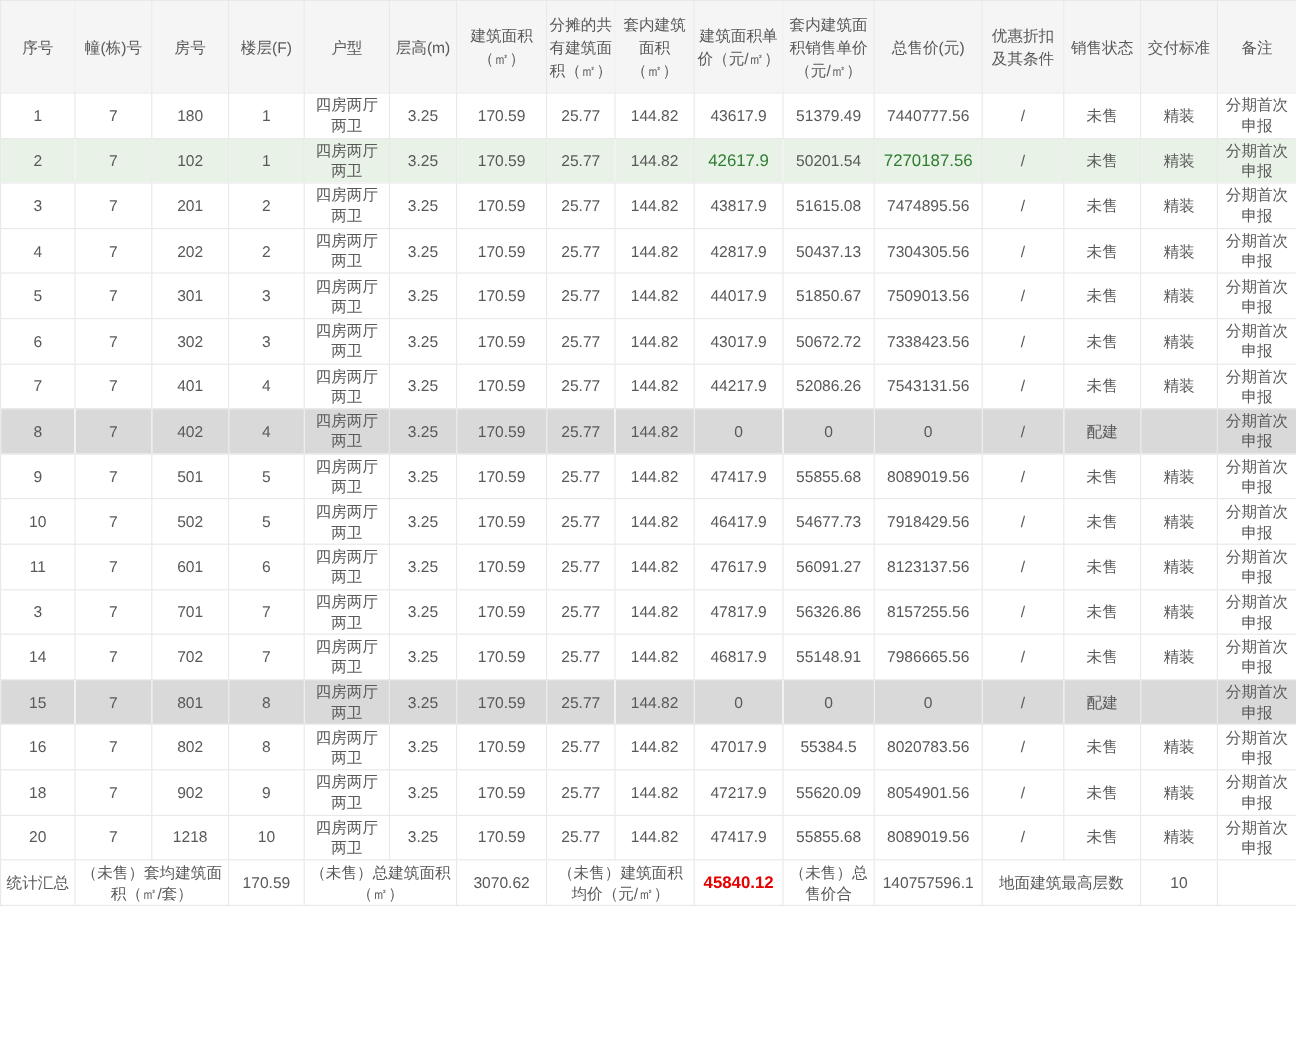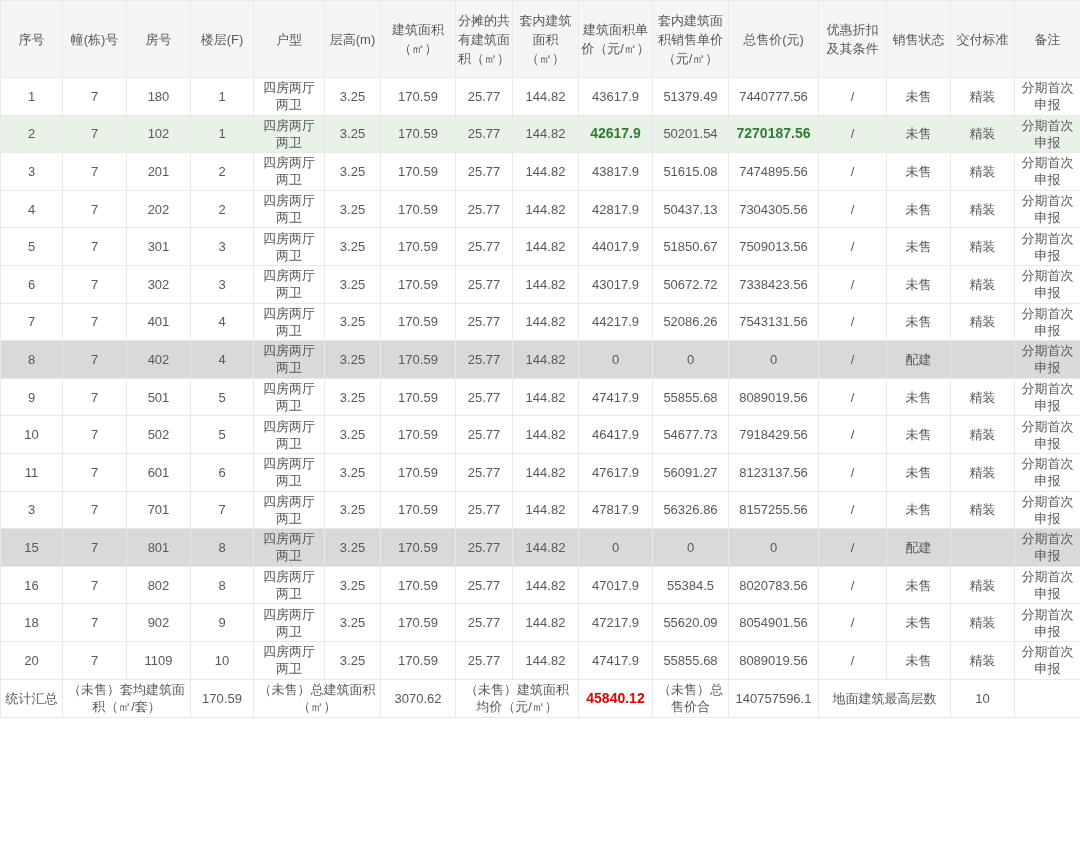--- a/index.html
+++ b/index.html
@@ -27,21 +27,21 @@
     word-break:break-all;
     overflow:hidden;
   }
   th{height:76px;background:var(--header-bg);padding:0 2px;line-height:19px;}
   td{padding:0 4px;}
   tr.data{height:37.6px;}
   tr.summary{height:38px;}
   tr.row-green td{background:var(--row-green);}
   tr.row-gray td{background:var(--row-gray);}
   tr.row-peach td{background:var(--row-peach);}
-  .green-bold{color:var(--green);font-weight:bold;font-size:14px;}
+  .green-bold{color:var(--green);font-weight:normal;font-size:14px;}
   .red-bold{color:var(--red);font-weight:bold;font-size:14px;}
 </style>
 </head>
 <body>
 
 <div class="page">
   <table>
     <colgroup>
         <col style="width: 62px;">
         <col style="width: 64px;">
@@ -290,20 +290,38 @@
           <td>25.77</td>
           <td>144.82</td>
           <td>47817.9</td>
           <td>56326.86</td>
           <td>8157255.56</td>
           <td>/</td>
           <td>未售</td>
           <td>精装</td>
           <td>分期首次申报</td>
         </tr>
+        <tr class="data row-none">
+          <td>14</td>
+          <td>7</td>
+          <td>702</td>
+          <td>7</td>
+          <td>四房两厅两卫</td>
+          <td>3.25</td>
+          <td>170.59</td>
+          <td>25.77</td>
+          <td>144.82</td>
+          <td>46817.9</td>
+          <td>55148.91</td>
+          <td>7986665.56</td>
+          <td>/</td>
+          <td>未售</td>
+          <td>精装</td>
+          <td>分期首次申报</td>
+        </tr>
         <tr class="data row-gray">
           <td>15</td>
           <td>7</td>
           <td>801</td>
           <td>8</td>
           <td>四房两厅两卫</td>
           <td>3.25</td>
           <td>170.59</td>
           <td>25.77</td>
           <td>144.82</td>
@@ -347,21 +365,21 @@
           <td>55620.09</td>
           <td>8054901.56</td>
           <td>/</td>
           <td>未售</td>
           <td>精装</td>
           <td>分期首次申报</td>
         </tr>
         <tr class="data row-none">
           <td>20</td>
           <td>7</td>
-          <td>1109</td>
+          <td>1218</td>
           <td>10</td>
           <td>四房两厅两卫</td>
           <td>3.25</td>
           <td>170.59</td>
           <td>25.77</td>
           <td>144.82</td>
           <td>47417.9</td>
           <td>55855.68</td>
           <td>8089019.56</td>
           <td>/</td>

